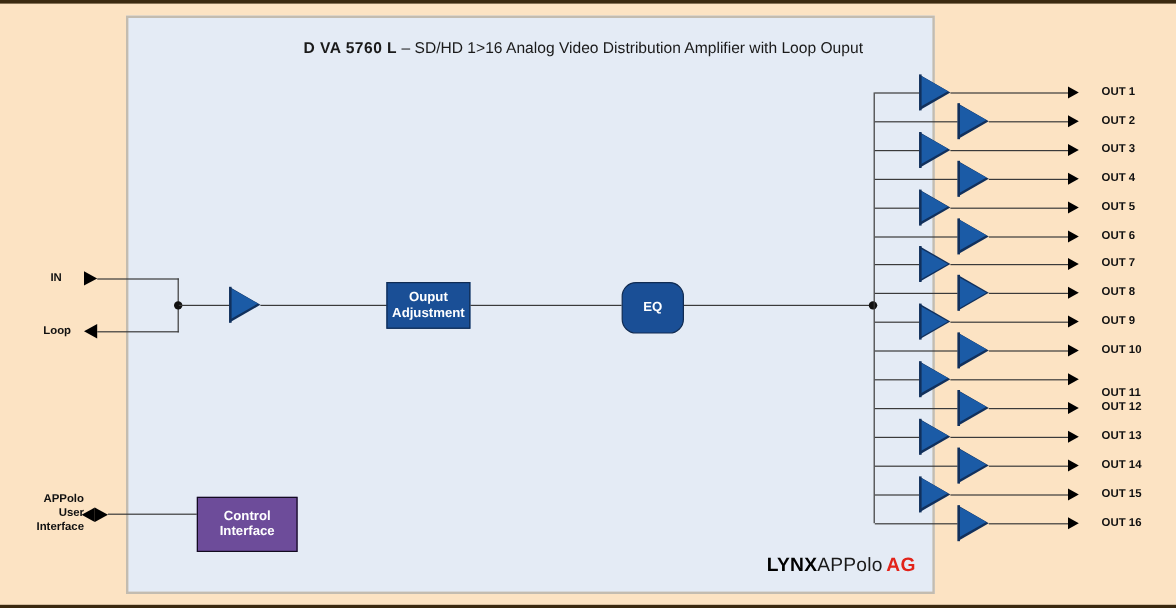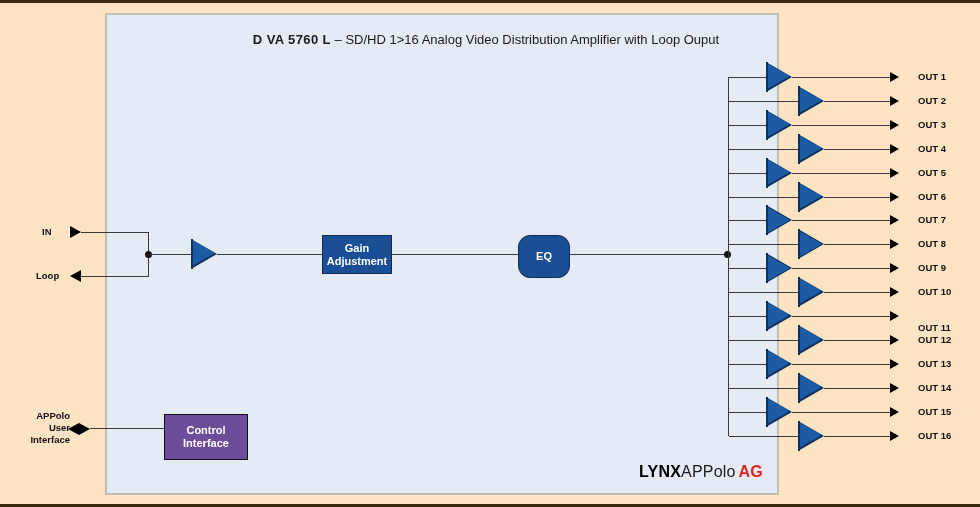--- a/index.html
+++ b/index.html
@@ -198,21 +198,21 @@
   <div class="amp-wrap" style="left:191px; top:236px;">
     <div class="tri-border"></div>
     <div class="tri-fill"></div>
     <div class="tri-bar"></div>
   </div>
 
   <div class="hline" style="left:217px; top:251px; width:107px;"></div>
 
   <div class="pbox" style="left:322px; top:232px; width:70px; height:39px;">
     <span>
-      <span>Gain</span><br>
+      <span>Ouput</span><br>
       <span>Adjustment</span>
     </span>
   </div>
 
   <div class="hline" style="left:392px; top:251px; width:126px;"></div>
 
   <div class="pbox" style="left:518px; top:232px; width:52px; height:43px;border-radius:12px;">
     <span>EQ</span>
   </div>
 

